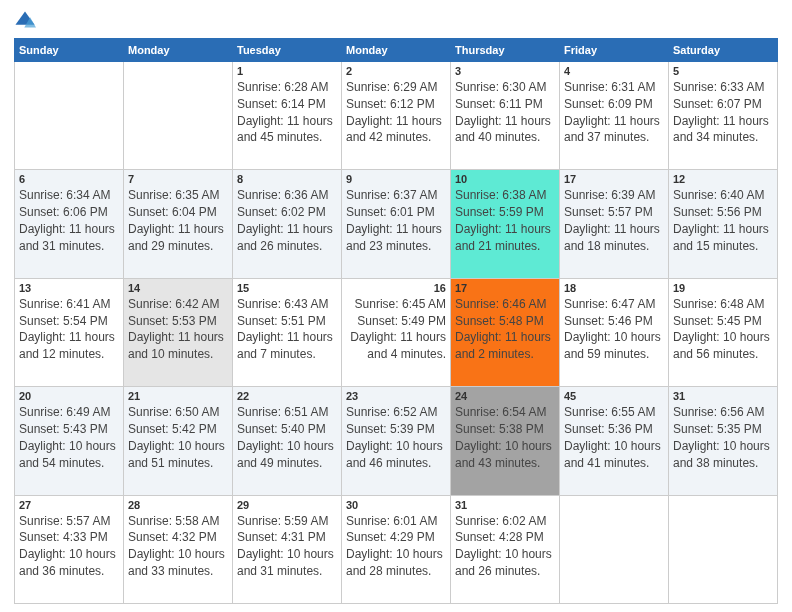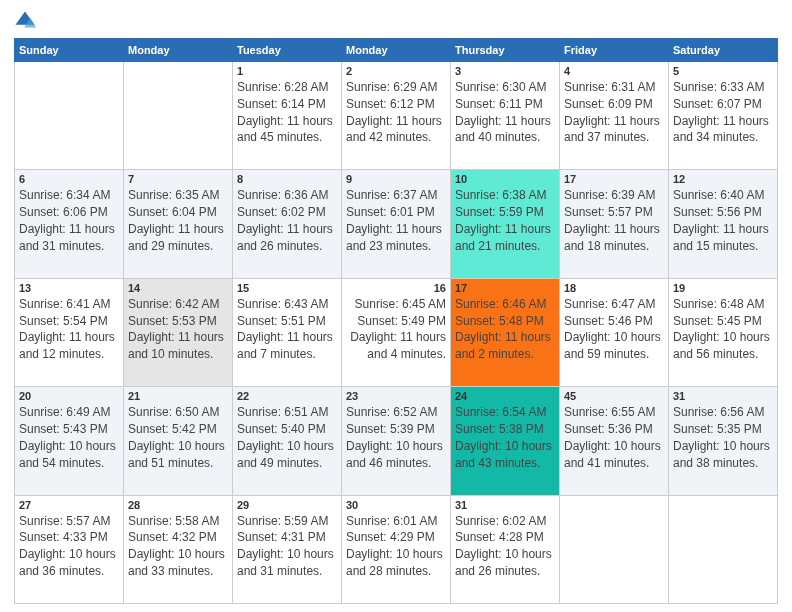--- a/index.html
+++ b/index.html
@@ -229,21 +229,21 @@
             <div class="day-info">Sunrise: 6:50 AM<br>Sunset: 5:42 PM<br>Daylight: 10 hours and 51 minutes.</div>
           </td>
           <td style="background: rgb(240, 244, 248);">
             <span class="day-number">22</span>
             <div class="day-info">Sunrise: 6:51 AM<br>Sunset: 5:40 PM<br>Daylight: 10 hours and 49 minutes.</div>
           </td>
           <td style="background: rgb(240, 244, 248);">
             <span class="day-number">23</span>
             <div class="day-info">Sunrise: 6:52 AM<br>Sunset: 5:39 PM<br>Daylight: 10 hours and 46 minutes.</div>
           </td>
-          <td style="background: #14b8a6;">
+          <td style="background: #a3a3a3;">
             <span class="day-number">24</span>
             <div class="day-info">Sunrise: 6:54 AM<br>Sunset: 5:38 PM<br>Daylight: 10 hours and 43 minutes.</div>
           </td>
           <td style="background: rgb(240, 244, 248);">
             <span class="day-number">45</span>
             <div class="day-info">Sunrise: 6:55 AM<br>Sunset: 5:36 PM<br>Daylight: 10 hours and 41 minutes.</div>
           </td>
           <td style="background: rgb(240, 244, 248);">
             <span class="day-number">31</span>
             <div class="day-info">Sunrise: 6:56 AM<br>Sunset: 5:35 PM<br>Daylight: 10 hours and 38 minutes.</div>

